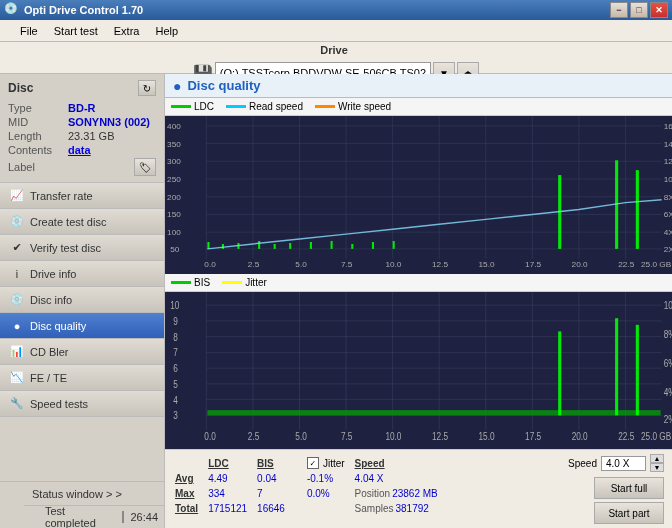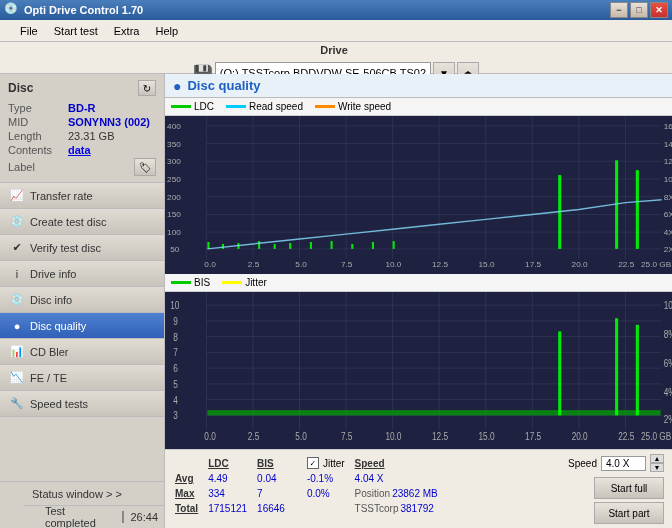--- a/index.html
+++ b/index.html
@@ -414,21 +414,21 @@
           </td>
         </tr>
         <tr>
           <td class="stats-header">Total</td>
           <td class="stats-val">1715121</td>
           <td class="stats-val">16646</td>
           <td></td>
           <td></td>
           <td>
             <div style="display:flex;align-items:center;gap:2px;">
-              <div style="font-size:10px;color:#555;">TSSTcorp</div>
+              <div style="font-size:10px;color:#555;">Samples</div>
               <div style="font-size:10px;color:#0000cc;">381792</div>
             </div>
           </td>
         </tr>
       </tbody>
         </table>
 
       <div style="margin-left:auto;display:flex;flex-direction:column;gap:3px;align-items:flex-end;">
         <div style="display:flex;align-items:center;gap:4px;font-size:10px;margin-bottom:2px;">
           <span>Speed</span>

